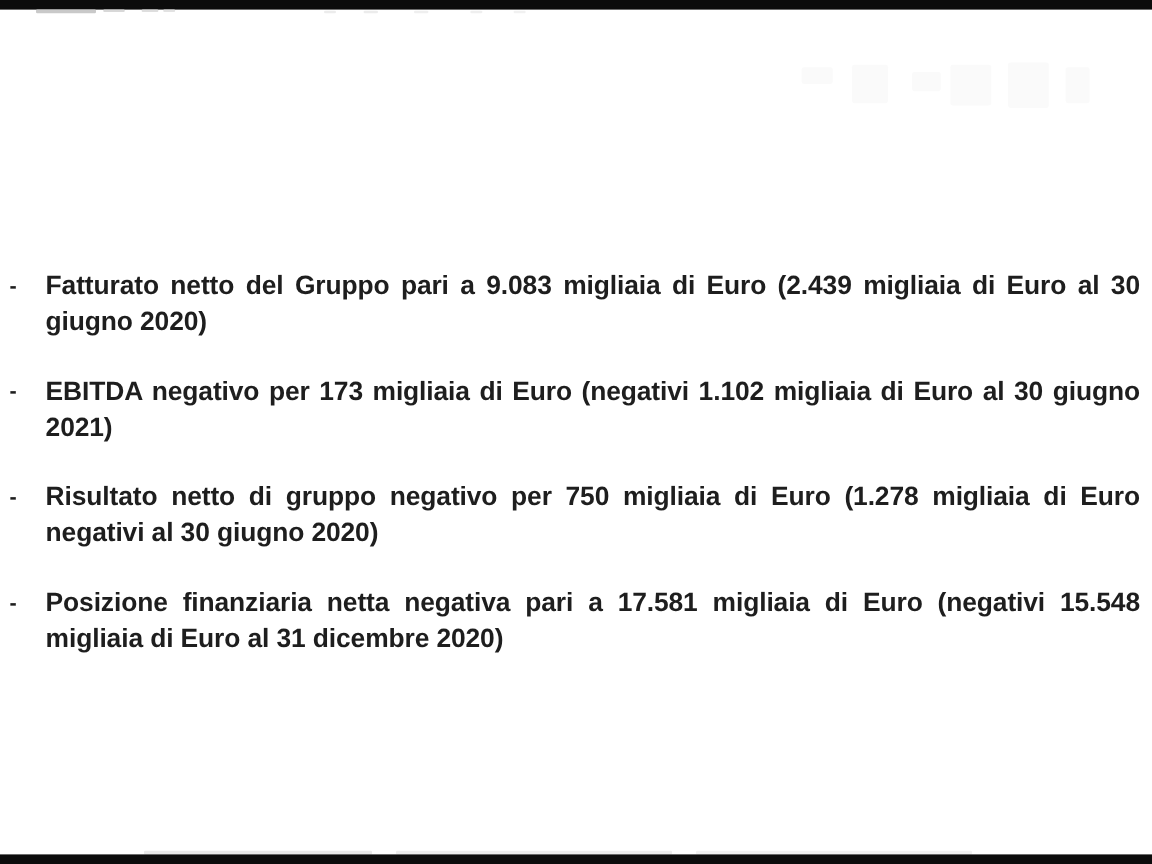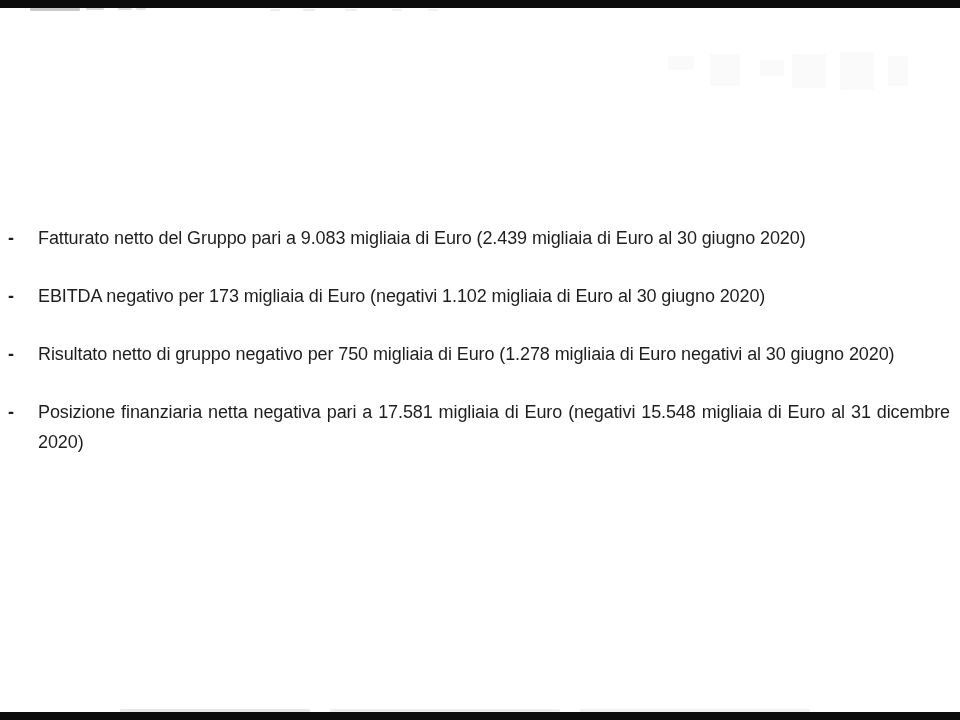--- a/index.html
+++ b/index.html
@@ -62,22 +62,22 @@
   .bullet-marker {
     flex: 0 0 30px;
     width: 30px;
     font-weight: 700;
     font-size: 18px;
     line-height: 30px;
     color: #1e1e1e;
   }
   .bullet-text {
     flex: 1 1 auto;
-    font-weight: 400;
-    font-size: 18px;
+    font-weight: 700;
+    font-size: 22px;
     line-height: 30px;
     letter-spacing: -0.1px;
     color: #1e1e1e;
     text-align: justify;
   }
 </style>
 </head>
 <body>
 
 <div class="frame">
@@ -101,21 +101,21 @@
   <div class="ghost g5"></div>
   <div class="ghost g6"></div>
 
   <ul class="bullet-list">
     <li class="bullet-item">
       <span class="bullet-marker">-</span>
       <div class="bullet-text">Fatturato netto del Gruppo pari a 9.083 migliaia di Euro (2.439 migliaia di Euro al 30 giugno 2020)</div>
     </li>
     <li class="bullet-item">
       <span class="bullet-marker">-</span>
-      <div class="bullet-text">EBITDA negativo per 173 migliaia di Euro (negativi 1.102 migliaia di Euro al 30 giugno 2020)</div>
+      <div class="bullet-text">EBITDA negativo per 173 migliaia di Euro (negativi 1.102 migliaia di Euro al 30 giugno 2021)</div>
     </li>
     <li class="bullet-item">
       <span class="bullet-marker">-</span>
       <div class="bullet-text">Risultato netto di gruppo negativo per 750 migliaia di Euro (1.278 migliaia di Euro negativi al 30 giugno 2020)</div>
     </li>
     <li class="bullet-item">
       <span class="bullet-marker">-</span>
       <div class="bullet-text">Posizione finanziaria netta negativa pari a 17.581 migliaia di Euro (negativi 15.548 migliaia di Euro al 31 dicembre 2020)</div>
     </li>
   </ul>

